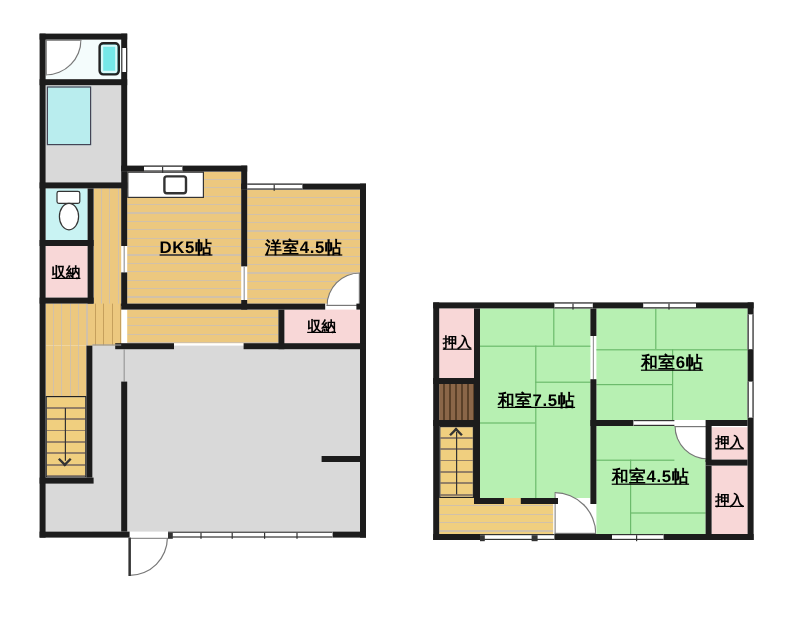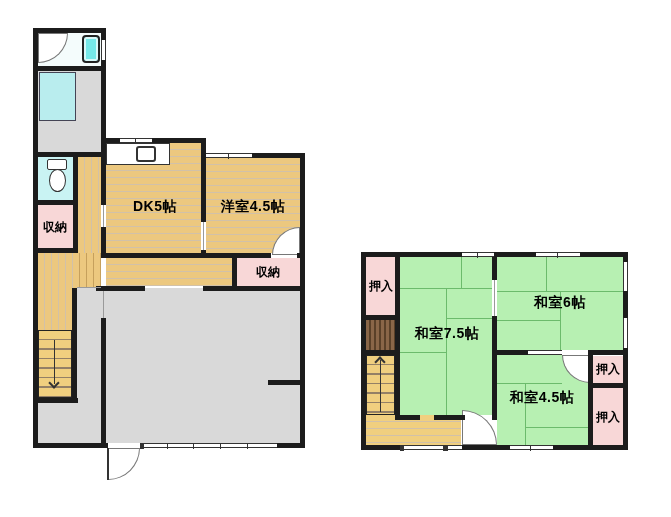--- a/index.html
+++ b/index.html
@@ -16,21 +16,21 @@
   .pink{background:var(--closet-pink,#f8d7d7);}
   .tatami{background:var(--tatami,#b7f0b2);}
   .tline{position:absolute;background:#6cbb6c;}
   .wood-h{background:repeating-linear-gradient(180deg,var(--wood,#ecc87f) 0 6px,rgba(140,100,40,.40) 6px 7px);}
   .wood-v{background:repeating-linear-gradient(90deg,var(--wood,#ecc87f) 0 6px,rgba(140,100,40,.40) 6px 7px);}
   .stairs{background:repeating-linear-gradient(180deg,var(--wood2,#f0cf7f) 0 8px,rgba(90,60,20,.65) 8px 9.5px);border:1px solid #222;box-sizing:border-box;}
   .hatch{background:repeating-linear-gradient(90deg,var(--hatch-brown,#8a6648) 0 3px,#5a4028 3px 5px);}
   .arc{position:absolute;background:#fff;border:1px solid #777;box-sizing:border-box;}
   .arc-out{position:absolute;background:transparent;border:1px solid #777;box-sizing:border-box;}
   .lbl{position:absolute;transform:translate(-50%,-50%);white-space:nowrap;color:#000;
-       font-weight:600;font-size:14px;letter-spacing:0.5px;}
+       font-weight:600;font-size:14px;letter-spacing:0.5px;text-decoration:underline;}
   .lbl-s{font-size:12px;letter-spacing:0;}
   .fixture{position:absolute;background:#fff;border:1px solid #333;box-sizing:border-box;}
   .chev{position:absolute;width:8px;height:8px;box-sizing:border-box;}
   .chev-down{border-left:2px solid #333;border-bottom:2px solid #333;transform:rotate(-45deg);}
   .chev-up{border-left:2px solid #333;border-top:2px solid #333;transform:rotate(45deg);}
   .shaft{position:absolute;background:#333;width:1px;}
 </style>
 </head>
 <body>
 

